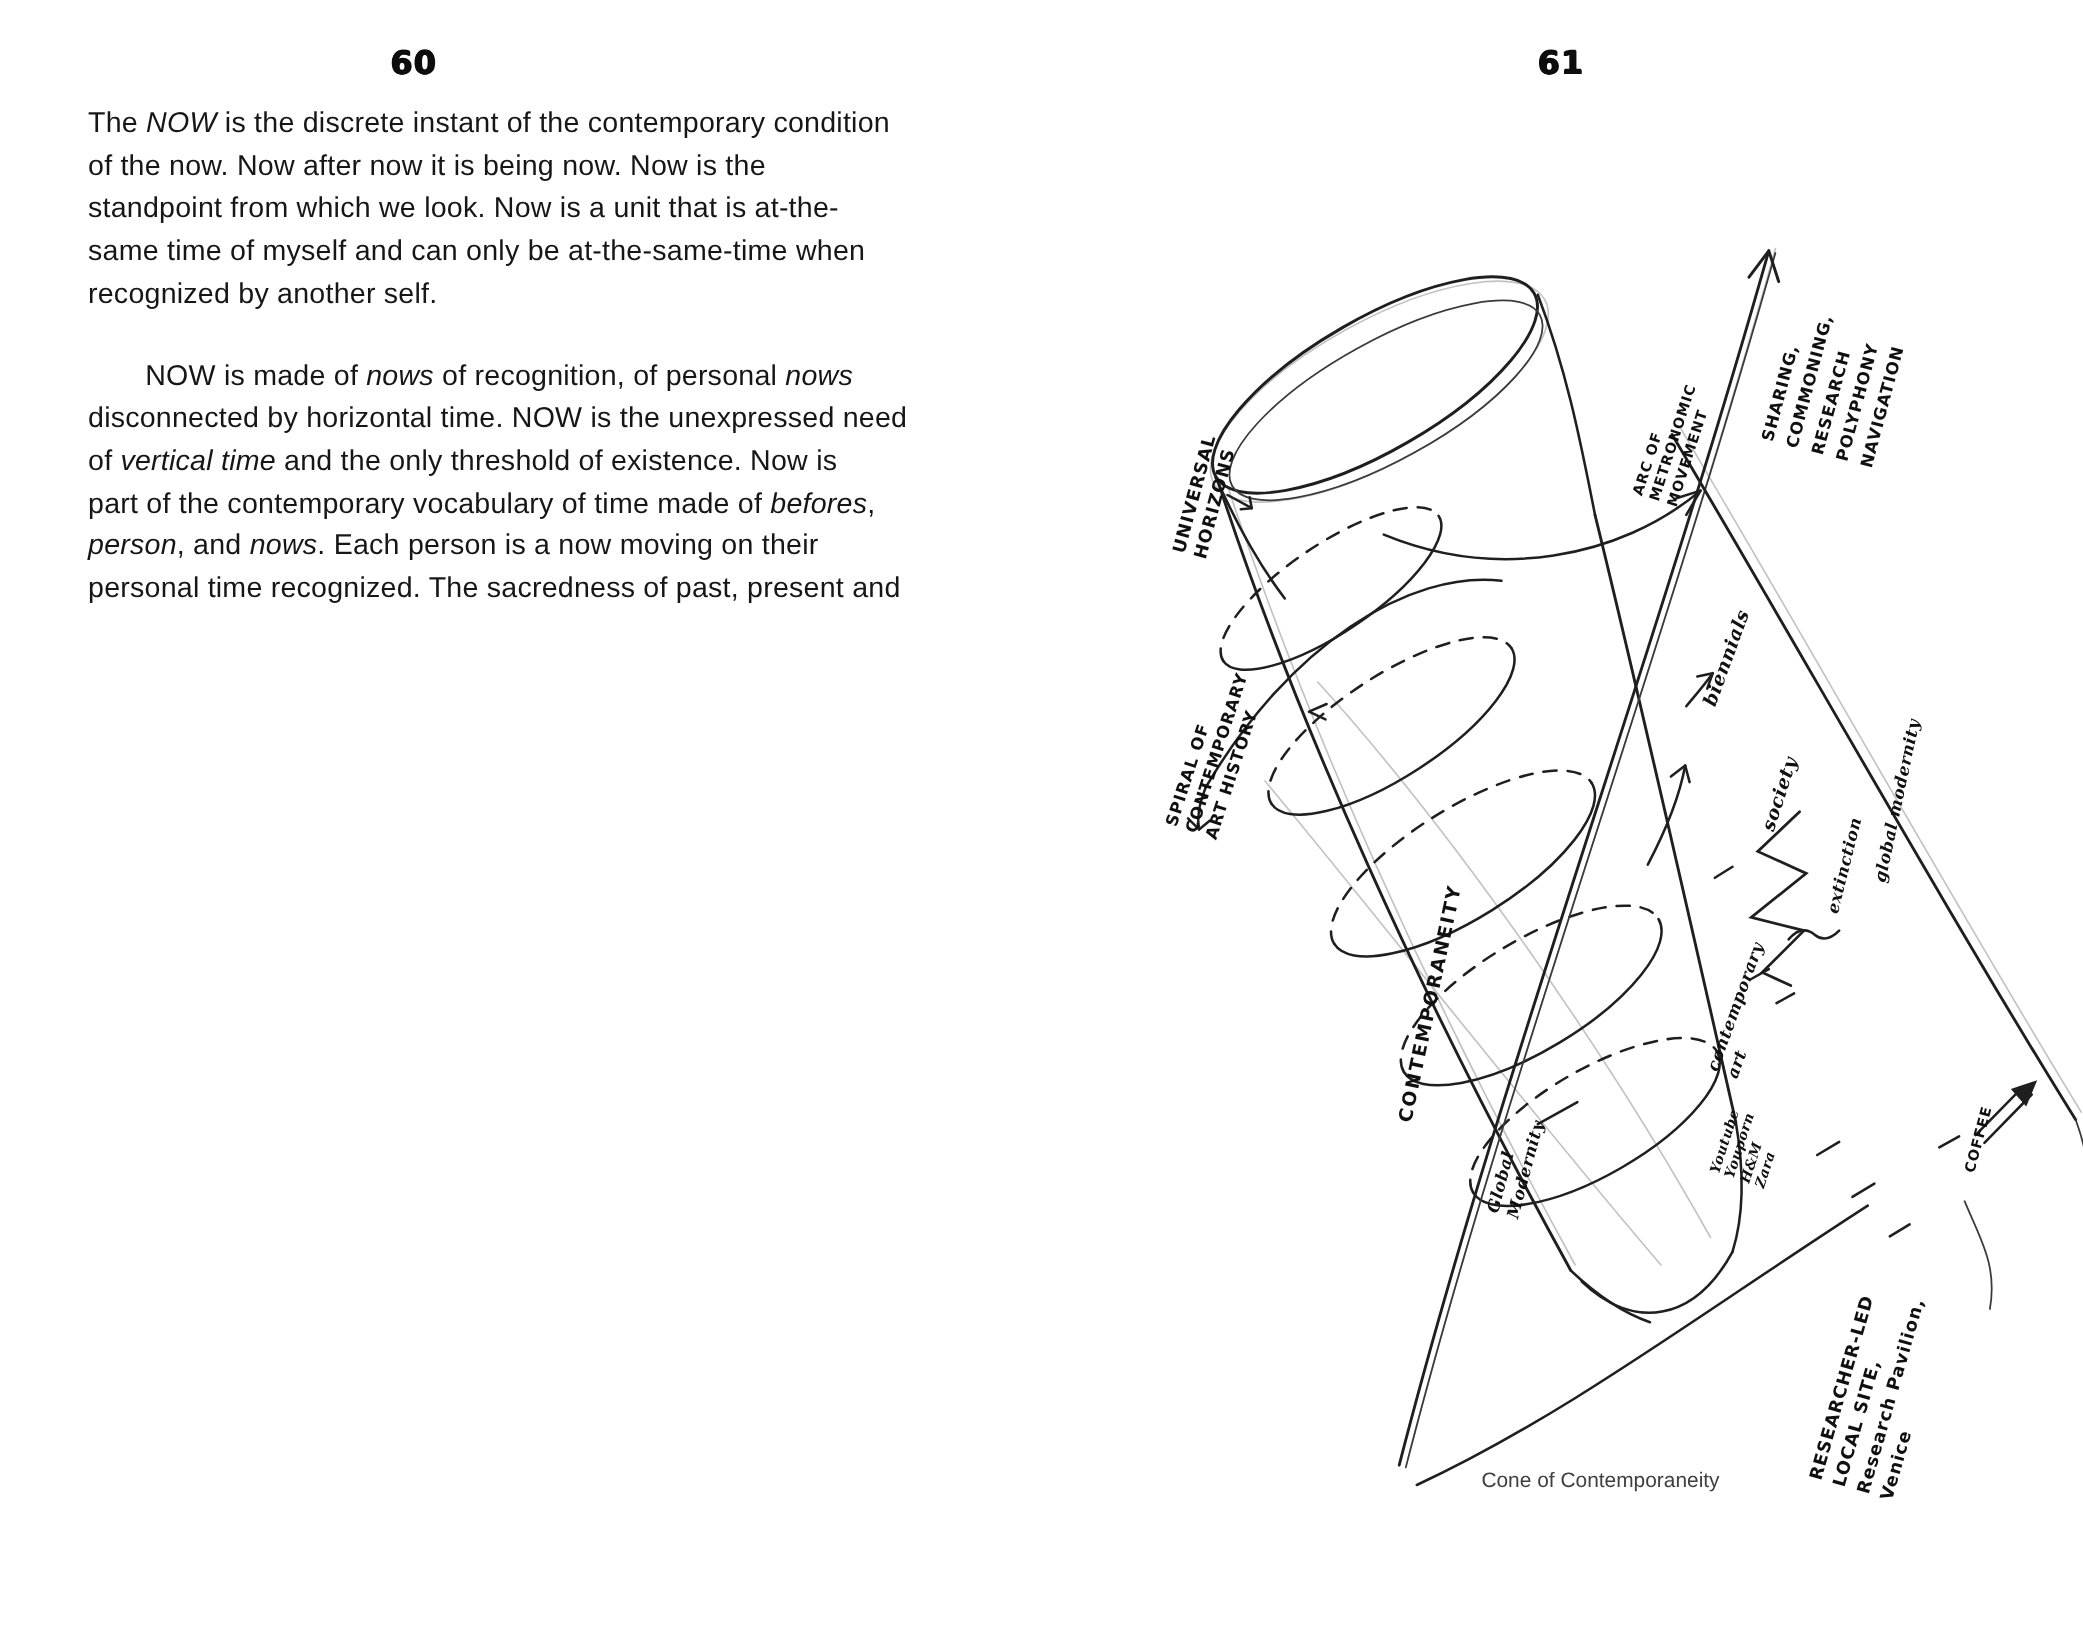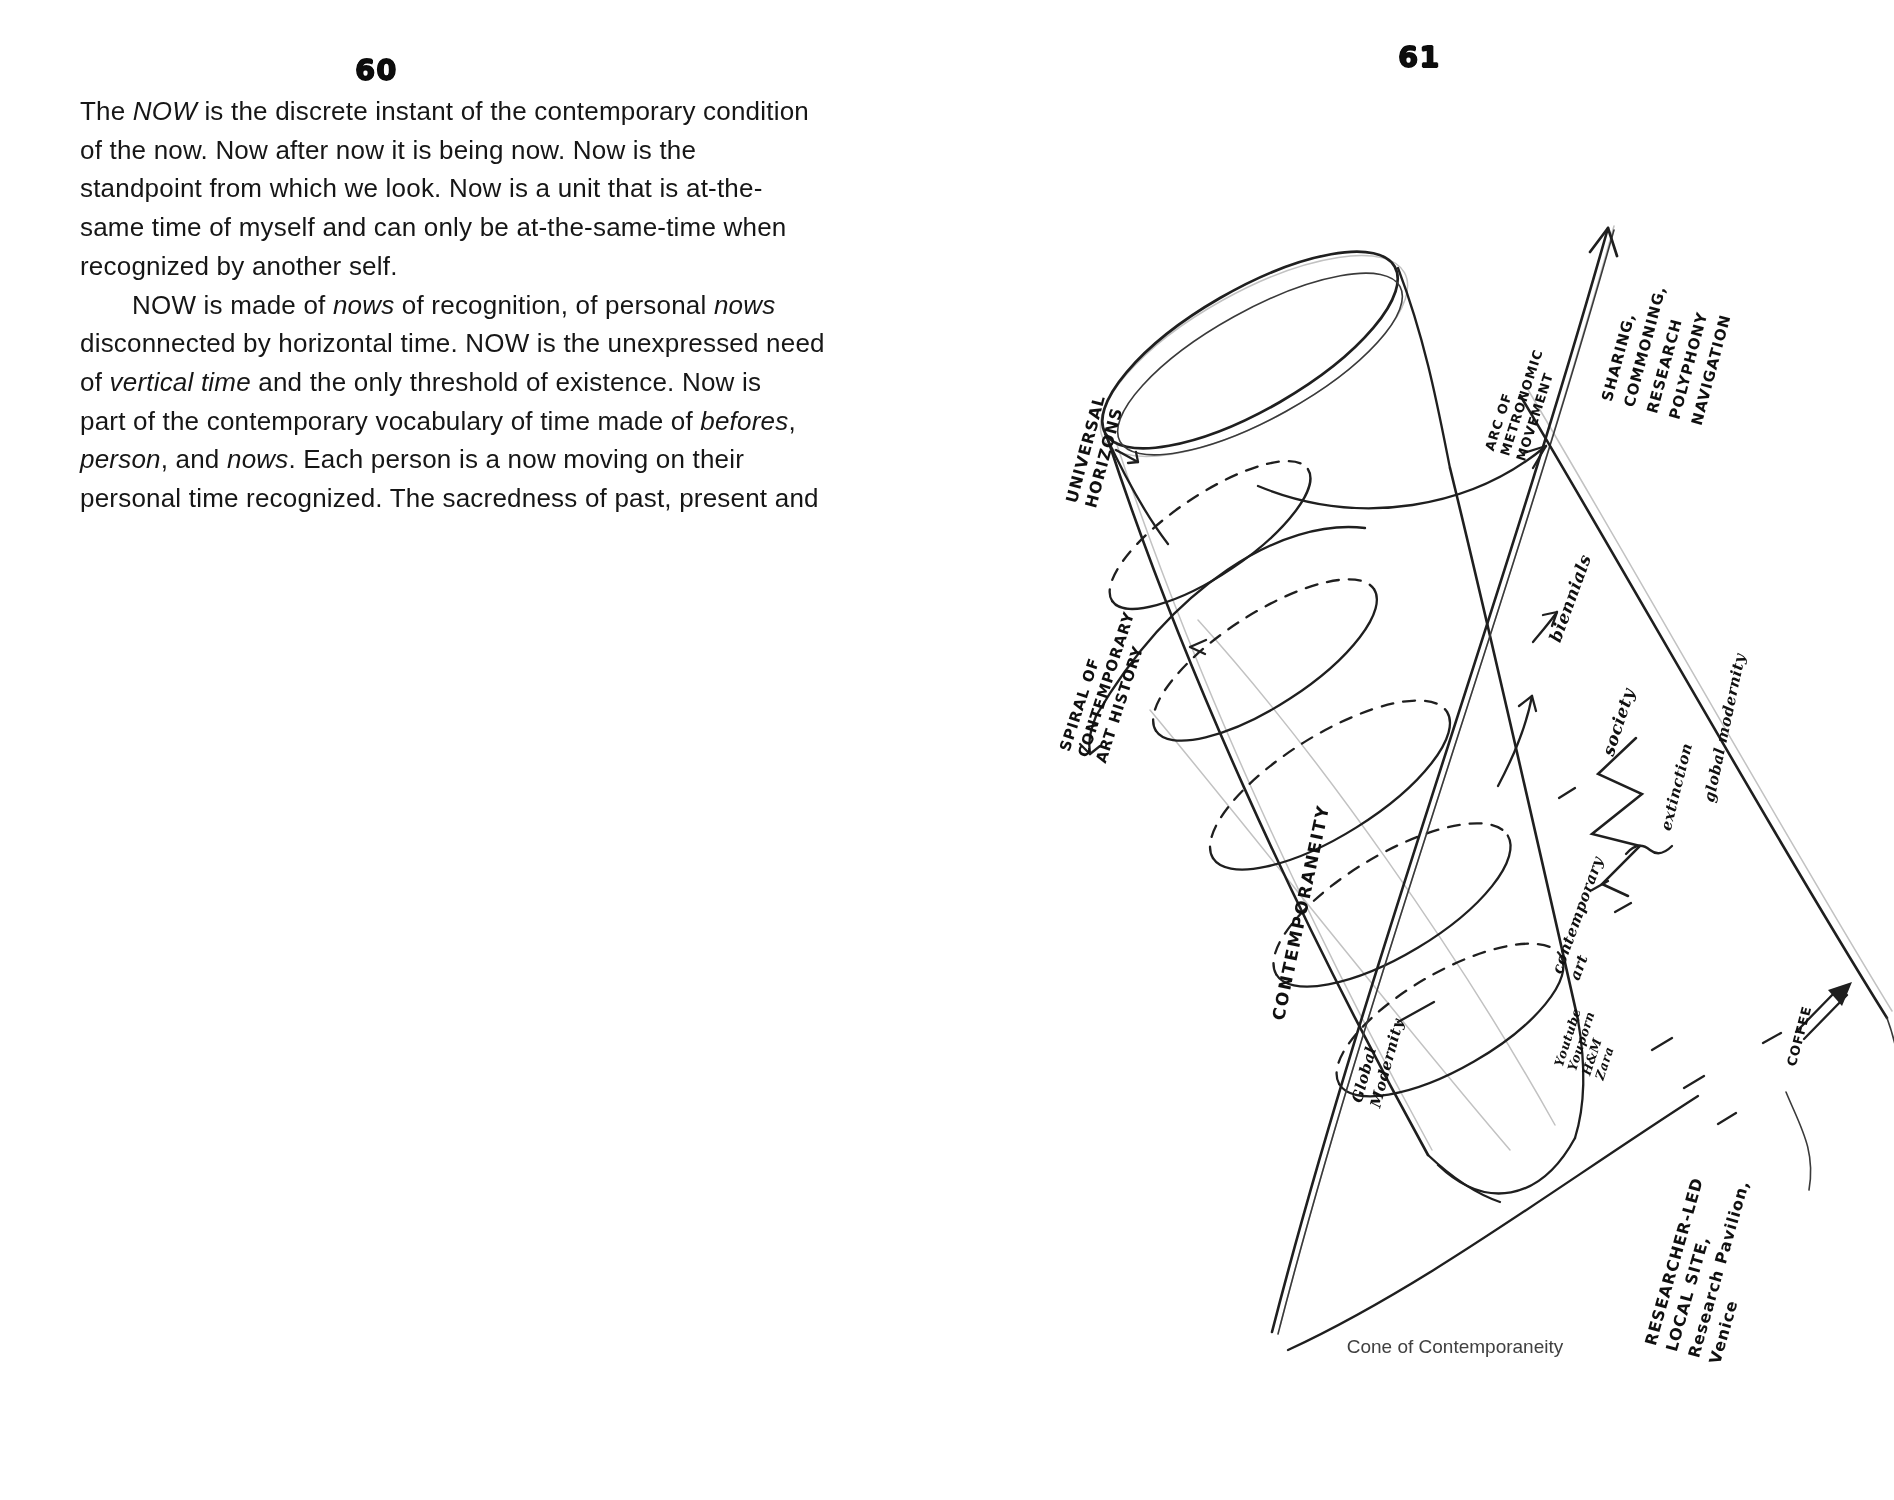--- a/index.html
+++ b/index.html
@@ -6,28 +6,28 @@
   body{
     width:1894px;height:1500px;position:relative;background:#ffffff;
     overflow:hidden;
     font-family:"Liberation Sans",sans-serif;color:#161616;
   }
   .pageno{
     position:absolute;font-family:"DejaVu Sans",sans-serif;font-weight:bold;
     font-size:29px;letter-spacing:1px;color:#0d0d0d;
     text-shadow:0.7px 0 currentColor,-0.7px 0 currentColor,0 0.7px currentColor,0 -0.7px currentColor;
   }
-  .pageno.left{left:355px;top:53px;text-align:right;}
+  .pageno.left{left:355px;top:40px;text-align:right;}
   .pageno.right{left:1398px;top:40px;}
   .body-text{
     position:absolute;left:80px;top:92px;width:820px;
     font-size:26px;line-height:38.7px;letter-spacing:0.2px;
   }
   .tline{white-space:nowrap;}
-  .tline.indent{padding-left:52px;}
+  .tline.indent{padding-left:52px;margin-top:36px;}
   .body-text i{font-style:italic;}
   .sketch{position:absolute;left:1030px;top:190px;}
   .sketch path,.sketch ellipse,.sketch line{fill:none;stroke:#1f1f1f;stroke-width:2.3;stroke-linecap:round;}
   .sketch .thin{stroke-width:1.6;stroke:#3a3a3a;}
   .sketch .dash{stroke-dasharray:12 10;stroke-width:2.3;}
   .sketch .pencil{stroke:#c2c2c2;stroke-width:1.5;}
   .sketch .fillink{fill:#1f1f1f;stroke:none;}
   #diagram-labels{position:absolute;left:0;top:0;width:1894px;height:1500px;pointer-events:none;}
   .dlabel{
     position:absolute;transform-origin:0 0;white-space:nowrap;color:#101010;

